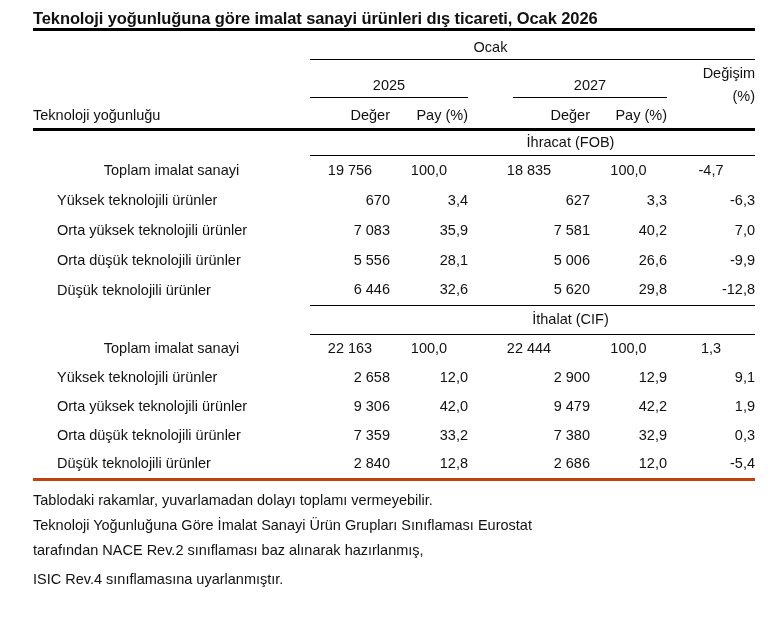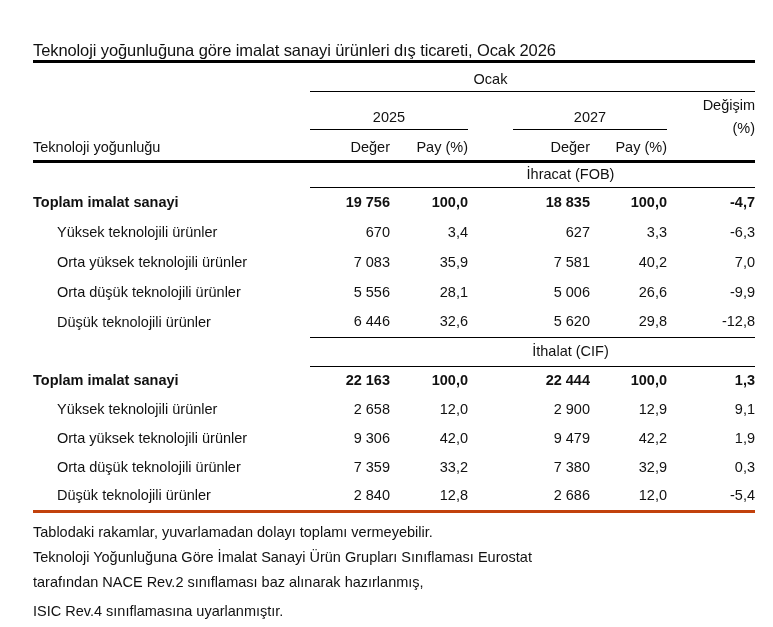--- a/index.html
+++ b/index.html
@@ -4,21 +4,21 @@
 <style>
   html,body { margin:0; padding:0; background:#fff; }
   body {
     width:773px; height:627px;
     font-family:"Liberation Sans", sans-serif;
     color:#111;
     -webkit-font-smoothing:antialiased;
   }
   .page { padding:8px 18px 0 33px; width:722px; }
 
-  .title { font-size:16.5px; font-weight:normal; line-height:20px; letter-spacing:-0.1px;margin-top:32px; }
+  .title { font-size:16.5px; font-weight:bold; line-height:20px; letter-spacing:-0.1px; }
   .unit  { width:722px; text-align:right; font-size:13.5px; margin-top:7px; margin-bottom:3px; }
 
   table.trade {
     width:722px; border-collapse:collapse; table-layout:fixed;
     border-top:3px solid #000; border-bottom:3px solid #c2410c;
     font-size:14.5px; color:#111;
   }
   td { padding:0; text-align:right; vertical-align:middle; line-height:1.05; overflow:hidden; }
   td.lbl { text-align:left; }
   td.sub { padding-left:24px; }
@@ -41,21 +41,21 @@
 
   td.change-head { vertical-align:bottom; text-align:right; padding-bottom:20px; border-bottom:3px solid #000; }
   td.change-head .l1 { display:block; line-height:23px; }
   td.change-head .l2 { display:block; line-height:23px; }
 
   tr.colhead-row td { vertical-align:bottom; padding-bottom:5px; border-bottom:3px solid #000; }
 
   td.sec-cell { text-align:center; border-bottom:1px solid #000; vertical-align:middle; }
   tr.sep-row td.sep { border-bottom:1px solid #000; }
 
-  tr.total td { font-weight:bold; }
+  tr.total td { font-weight:normal;text-align:center; }
 
   .footnotes { margin-top:7px; font-size:14.5px; line-height:25px; }
   .footnotes .fn-last { margin-top:4px; }
 </style>
 </head>
 <body>
 
 <div class="page">
 
   <div class="title">Teknoloji yoğunluğuna göre imalat sanayi ürünleri dış ticareti, Ocak 2026</div>

